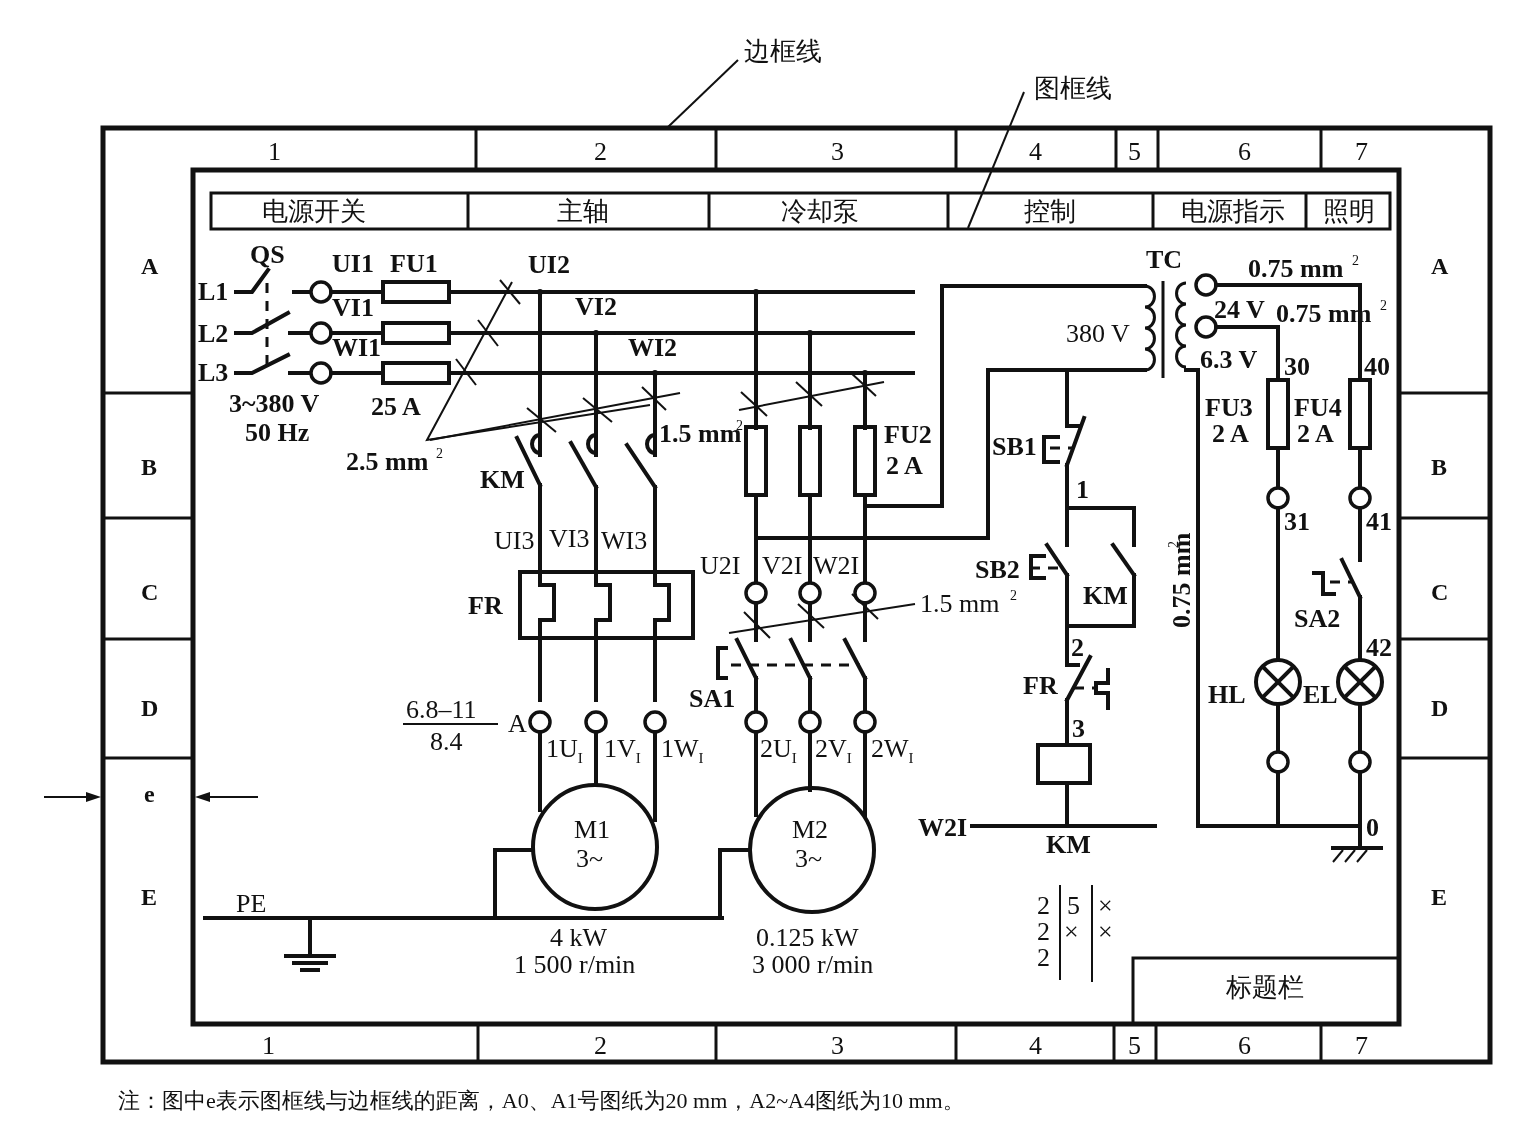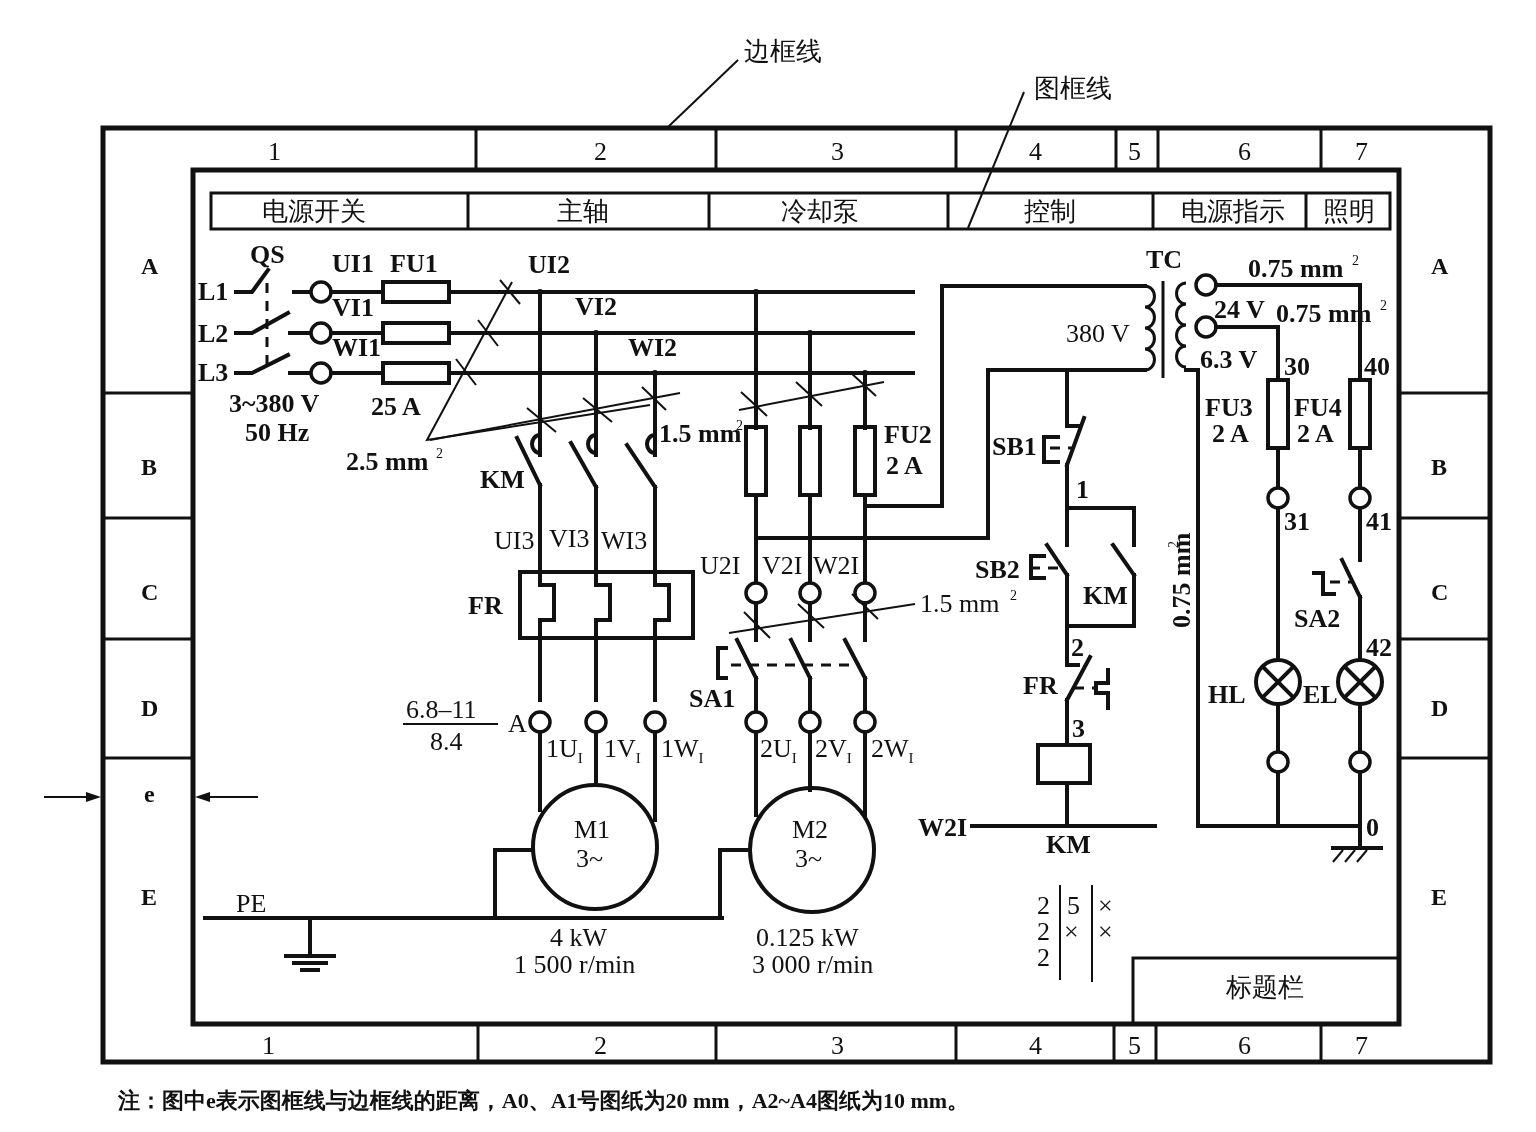--- a/index.html
+++ b/index.html
@@ -13,21 +13,21 @@
   .thick { stroke: #111; stroke-width: 5; fill: none; }
   .dash { stroke: #111; stroke-width: 3; fill: none; stroke-dasharray: 10 8; }
   .term { stroke: #111; stroke-width: 3.5; fill: #fff; }
   .lbl { font-size: 26px; font-weight: bold; }
   .lblr { font-size: 26px; }
   .cn { font-size: 26px; }
   .grid { font-size: 26px; }
   .gridL { font-size: 24px; font-weight: bold; }
   .sub { font-size: 15px; }
   .sup { font-size: 14px; }
-  #note { position: absolute; left: 118px; top: 1086px; font-size: 22px; font-weight: bold;
+  #note { position: absolute; left: 118px; top: 1086px; font-size: 22px; font-weight: normal;
           font-family: "Liberation Serif", "DejaVu Serif", serif; }
 </style>
 </head>
 <body>
 
 <svg id="stage" width="1536" height="1132" viewBox="0 0 1536 1132">
 
   <g>
     <line class="w2" x1="668" y1="127" x2="738" y2="60"></line>
     <text class="cn" x="744" y="60">边框线</text>

